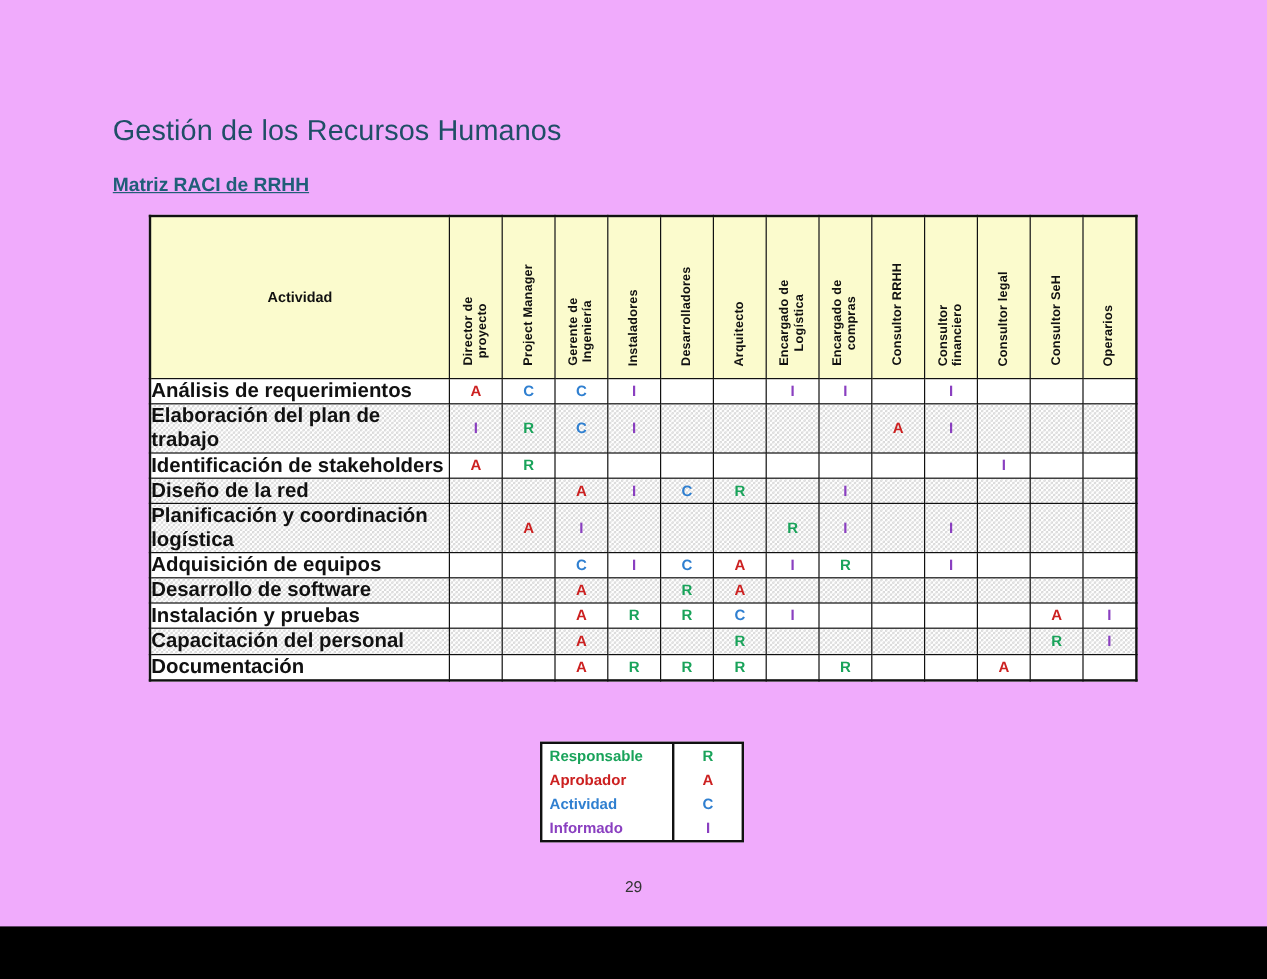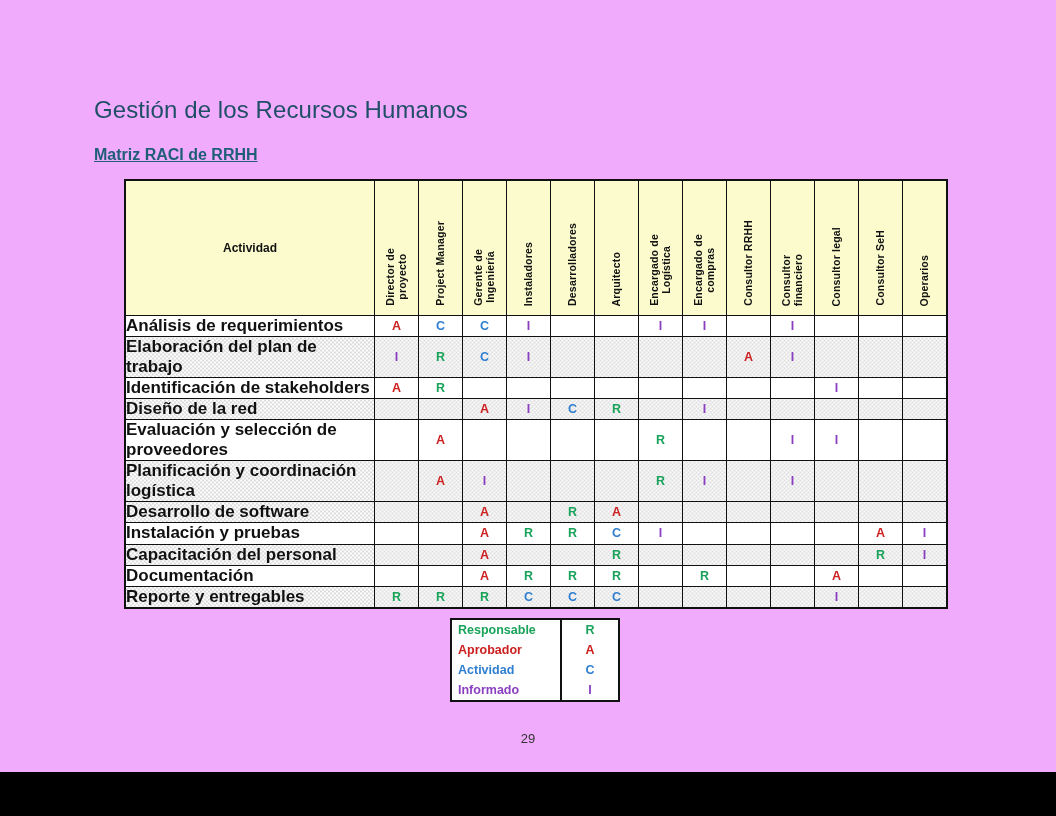--- a/index.html
+++ b/index.html
@@ -247,52 +247,52 @@
             <td class="val r-C">C</td>
             <td class="val r-R">R</td>
             <td class="val"></td>
             <td class="val r-I">I</td>
             <td class="val"></td>
             <td class="val"></td>
             <td class="val"></td>
             <td class="val"></td>
             <td class="val"></td>
           </tr>
-          <tr class="odd tall">
-            <td class="act">Evaluación y selección de proveedores</td>
-            <td class="val"></td>
-            <td class="val r-A">A</td>
-            <td class="val"></td>
-            <td class="val"></td>
-            <td class="val"></td>
-            <td class="val"></td>
-            <td class="val r-R">R</td>
-            <td class="val"></td>
-            <td class="val"></td>
-            <td class="val r-I">I</td>
-            <td class="val r-I">I</td>
-            <td class="val"></td>
-            <td class="val"></td>
-          </tr>
           <tr class="even tall">
             <td class="act">Planificación y coordinación logística</td>
             <td class="val"></td>
             <td class="val r-A">A</td>
             <td class="val r-I">I</td>
             <td class="val"></td>
             <td class="val"></td>
             <td class="val"></td>
             <td class="val r-R">R</td>
             <td class="val r-I">I</td>
             <td class="val"></td>
             <td class="val r-I">I</td>
             <td class="val"></td>
             <td class="val"></td>
             <td class="val"></td>
           </tr>
+          <tr class="odd">
+            <td class="act">Adquisición de equipos</td>
+            <td class="val"></td>
+            <td class="val"></td>
+            <td class="val r-C">C</td>
+            <td class="val r-I">I</td>
+            <td class="val r-C">C</td>
+            <td class="val r-A">A</td>
+            <td class="val r-I">I</td>
+            <td class="val r-R">R</td>
+            <td class="val"></td>
+            <td class="val r-I">I</td>
+            <td class="val"></td>
+            <td class="val"></td>
+            <td class="val"></td>
+          </tr>
           <tr class="even">
             <td class="act">Desarrollo de software</td>
             <td class="val"></td>
             <td class="val"></td>
             <td class="val r-A">A</td>
             <td class="val"></td>
             <td class="val r-R">R</td>
             <td class="val r-A">A</td>
             <td class="val"></td>
             <td class="val"></td>
@@ -340,36 +340,20 @@
             <td class="val"></td>
             <td class="val r-A">A</td>
             <td class="val r-R">R</td>
             <td class="val r-R">R</td>
             <td class="val r-R">R</td>
             <td class="val"></td>
             <td class="val r-R">R</td>
             <td class="val"></td>
             <td class="val"></td>
             <td class="val r-A">A</td>
-            <td class="val"></td>
-            <td class="val"></td>
-          </tr>
-          <tr class="even">
-            <td class="act">Reporte y entregables</td>
-            <td class="val r-R">R</td>
-            <td class="val r-R">R</td>
-            <td class="val r-R">R</td>
-            <td class="val r-C">C</td>
-            <td class="val r-C">C</td>
-            <td class="val r-C">C</td>
-            <td class="val"></td>
-            <td class="val"></td>
-            <td class="val"></td>
-            <td class="val"></td>
-            <td class="val r-I">I</td>
             <td class="val"></td>
             <td class="val"></td>
           </tr>
         </tbody>
     </table>
   </div>
 
   <div id="legend">
     <table>
       <tbody>

